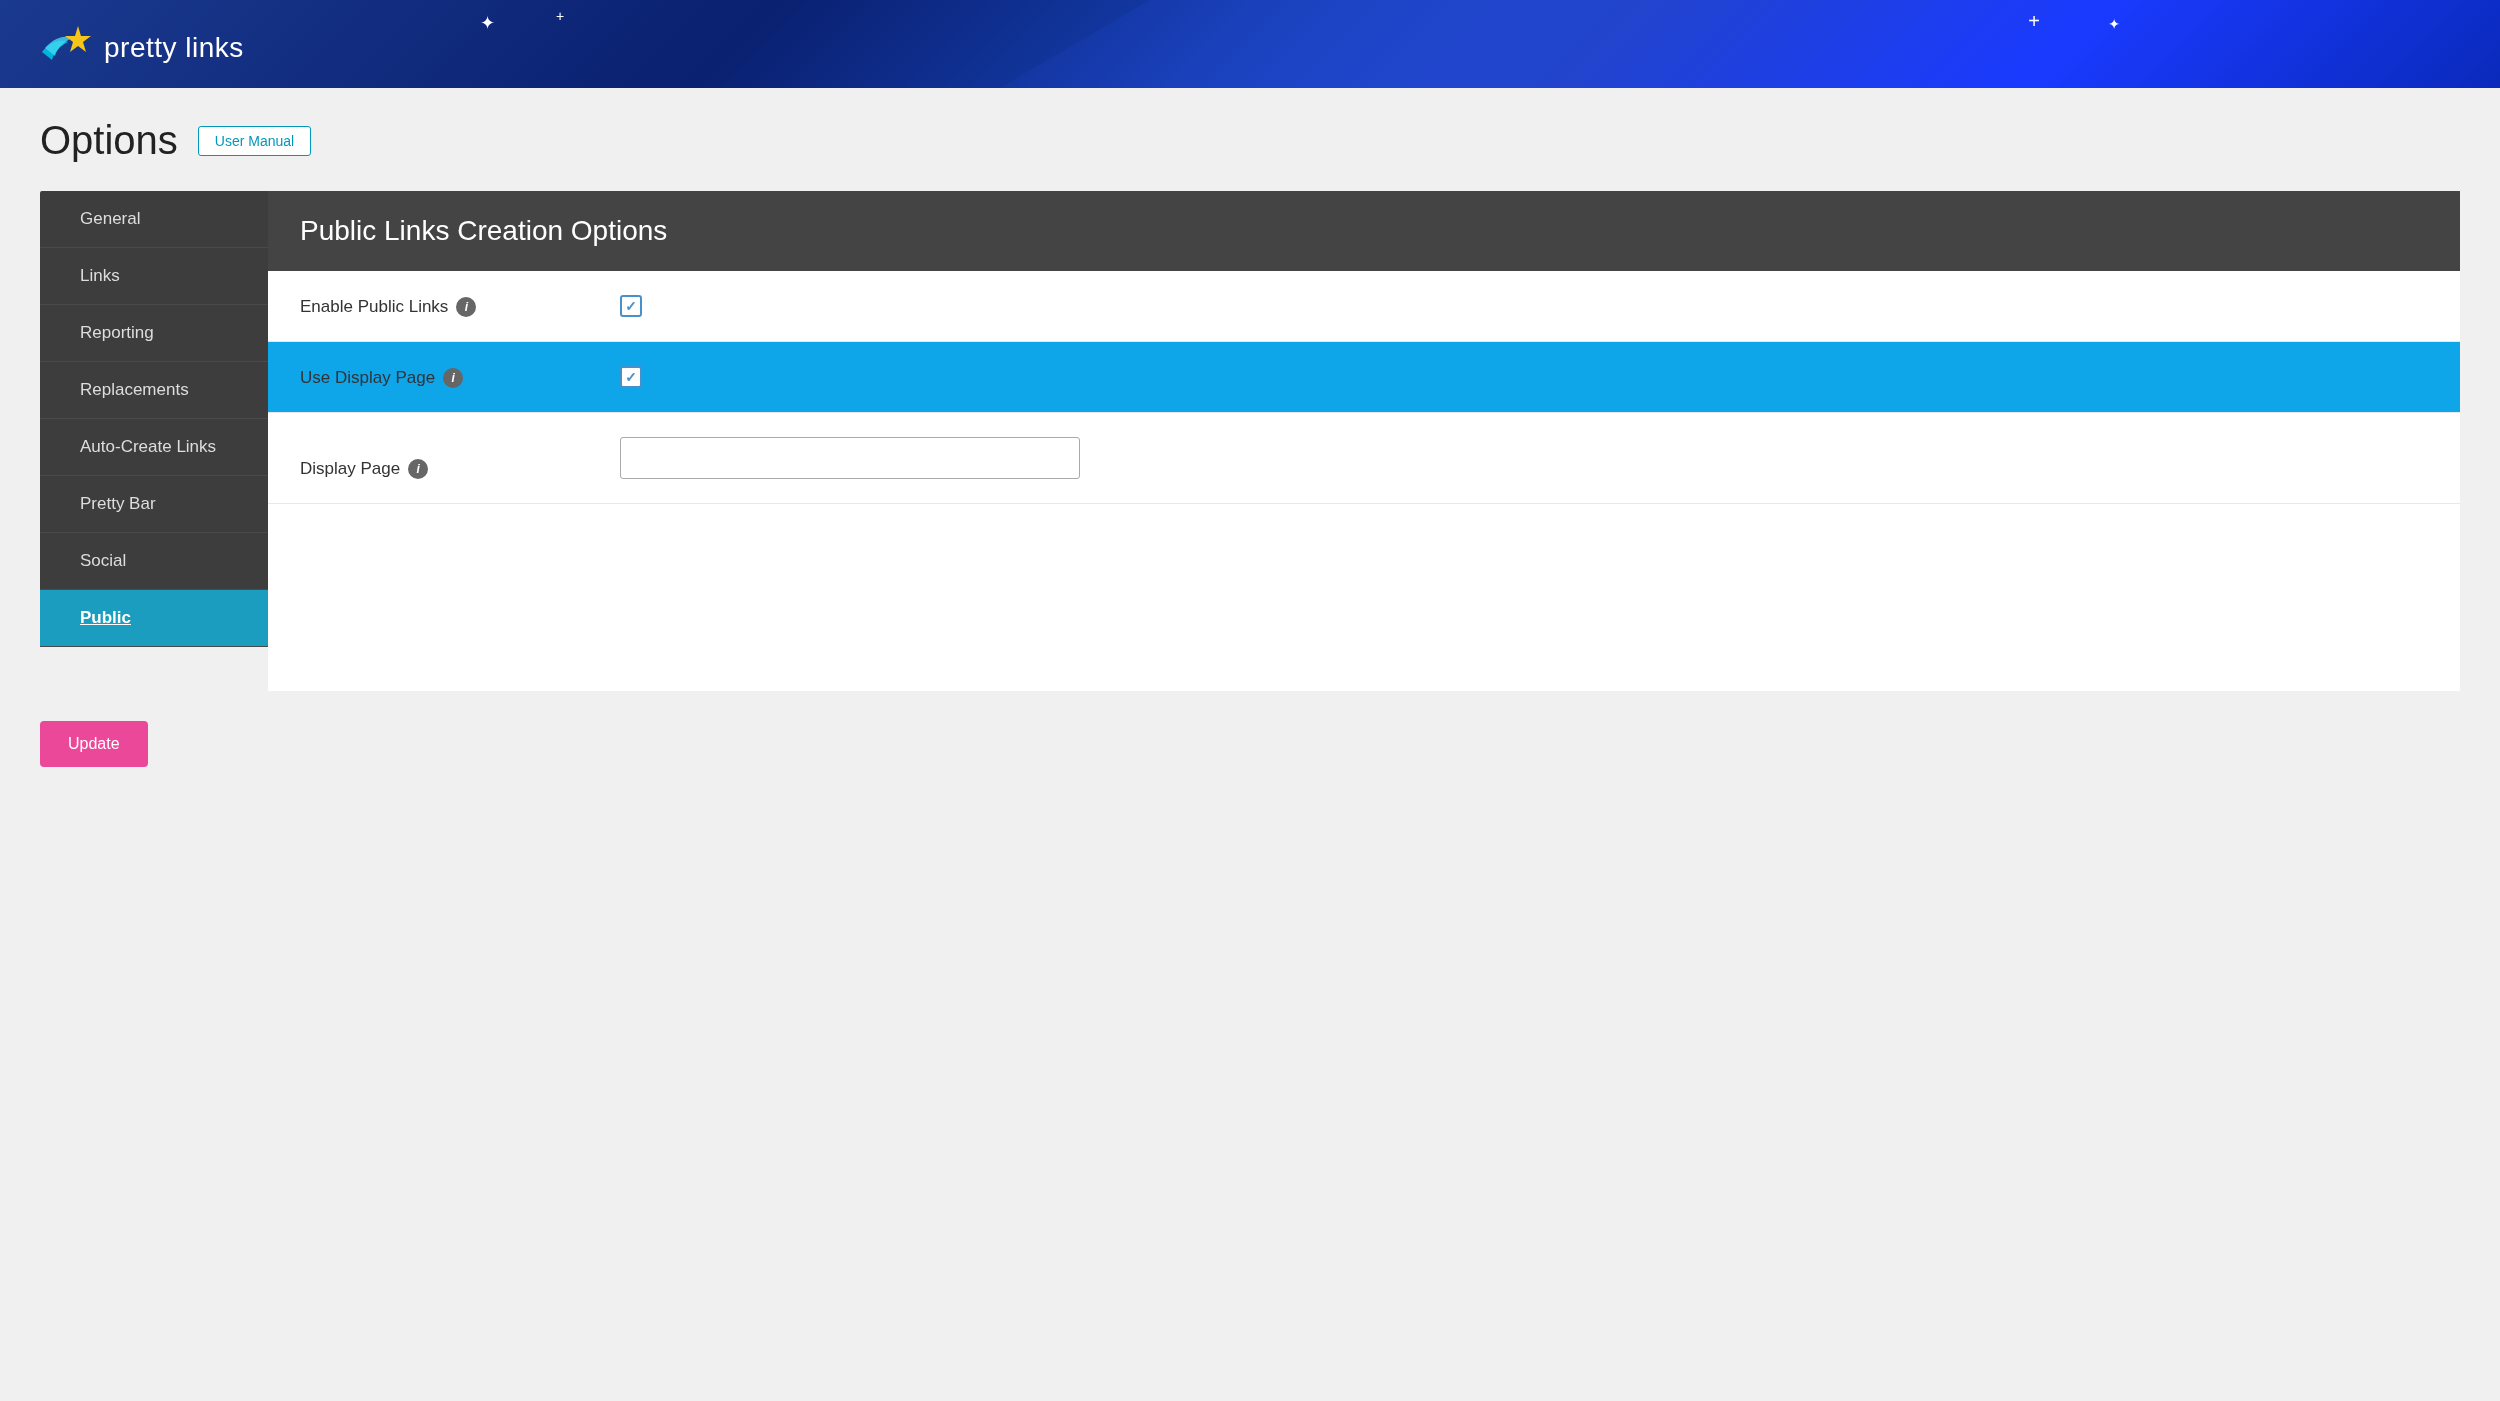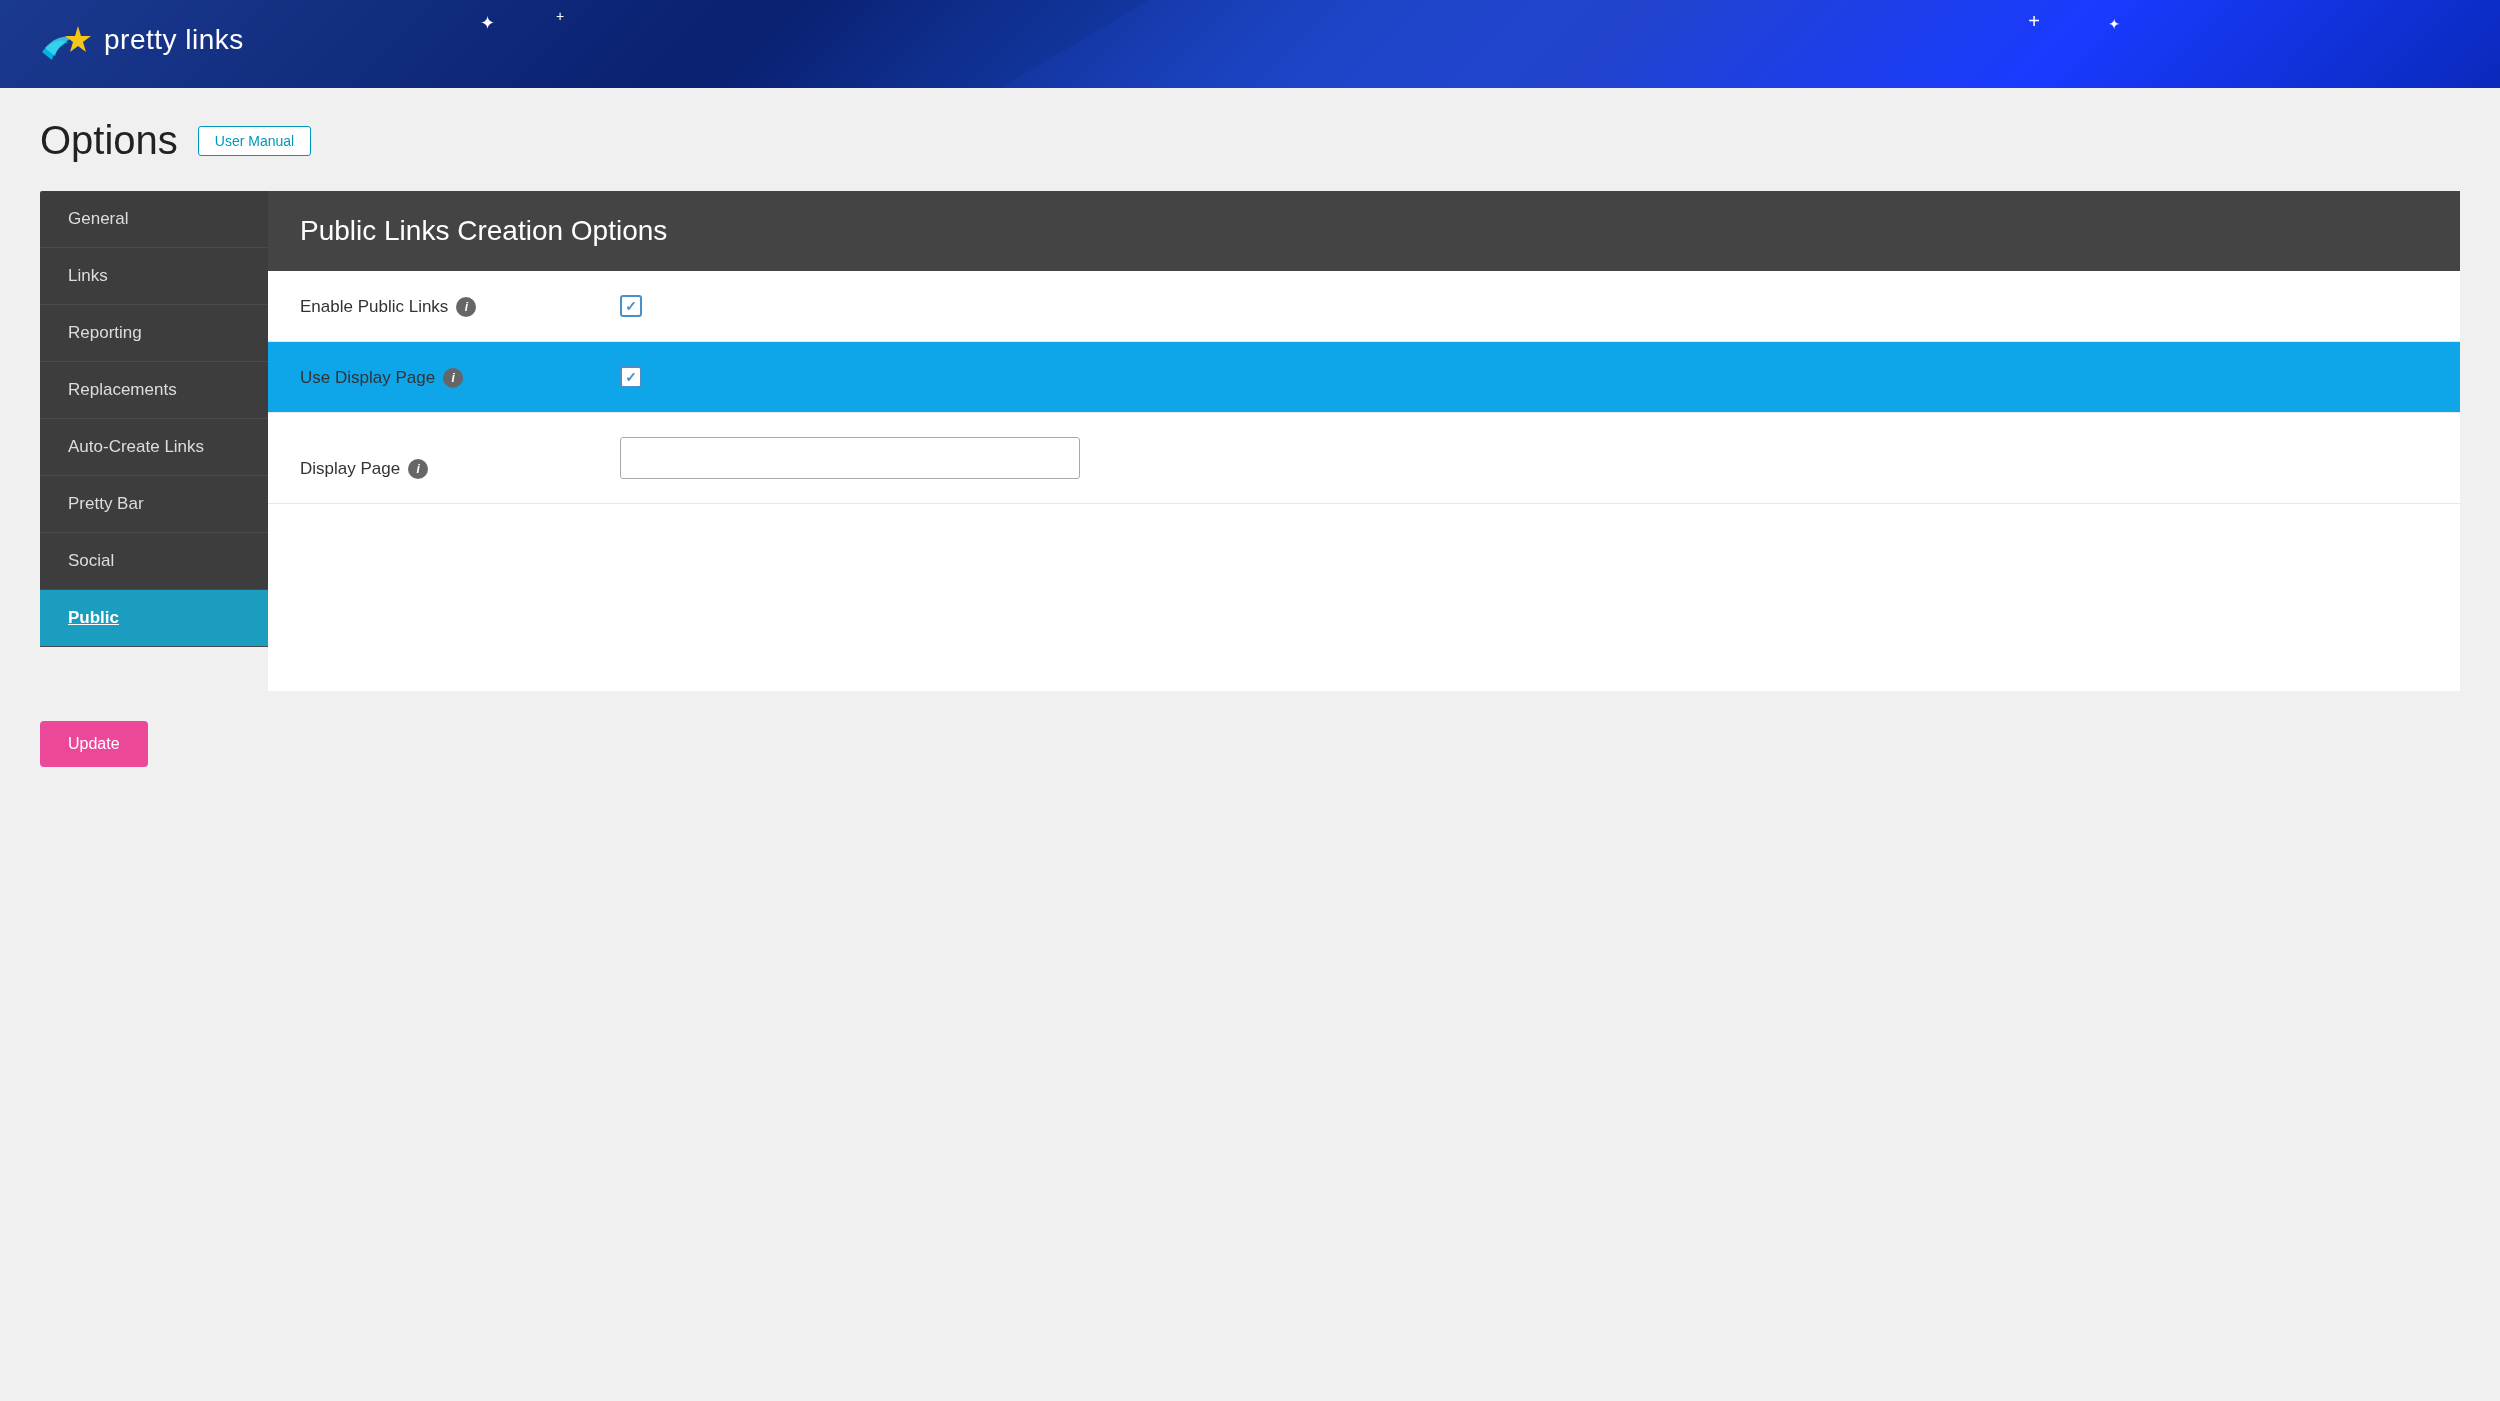--- a/index.html
+++ b/index.html
@@ -18,21 +18,21 @@
     .header::before {
       content: '';
       position: absolute;
       right: 0; top: 0; bottom: 0;
       width: 60%;
       background: linear-gradient(135deg, transparent 0%, #2244cc 40%, #1a3aff 70%, #0a2abb 100%);
       clip-path: polygon(10% 0%, 100% 0%, 100% 100%, 0% 100%);
     }
     .header-logo {
       display: flex;
-      align-items: flex-start;
+      align-items: flex-end;
       gap: 12px;
       z-index: 1;
     }
     .logo-icon {
       width: 52px;
       height: 40px;
     }
     .logo-text {
       font-size: 28px;
       font-weight: 300;
@@ -87,21 +87,21 @@
     }
 
     
     .sidebar {
       width: 228px;
       background: #3d3d3d;
       flex-shrink: 0;
       border-radius: 2px 0 0 2px;
     }
     .sidebar-item {
-      padding: 18px 28px;
+      padding: 18px 40px;
       color: #ddd;
       font-size: 17px;
       cursor: pointer;
       border-bottom: 1px solid #4a4a4a;
     }
     .sidebar-item:first-child { border-top: none; }
     .sidebar-item.active {
       background: #1a9dbe;
       color: white;
       font-weight: 600;

